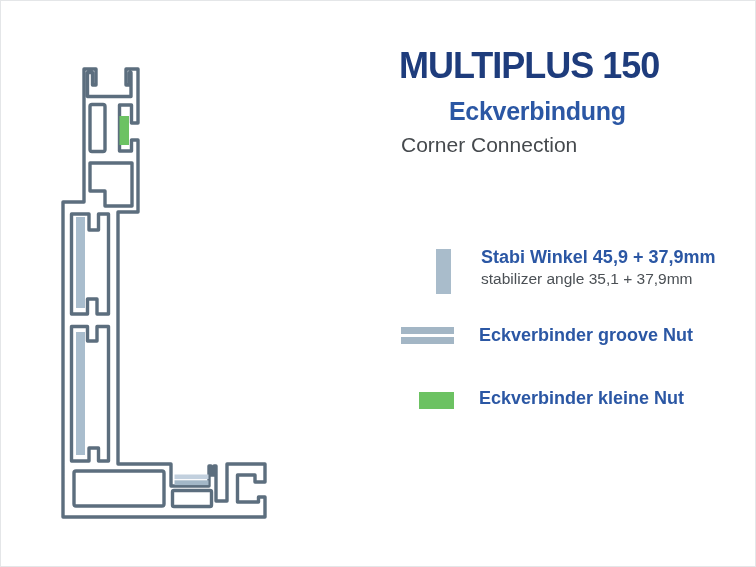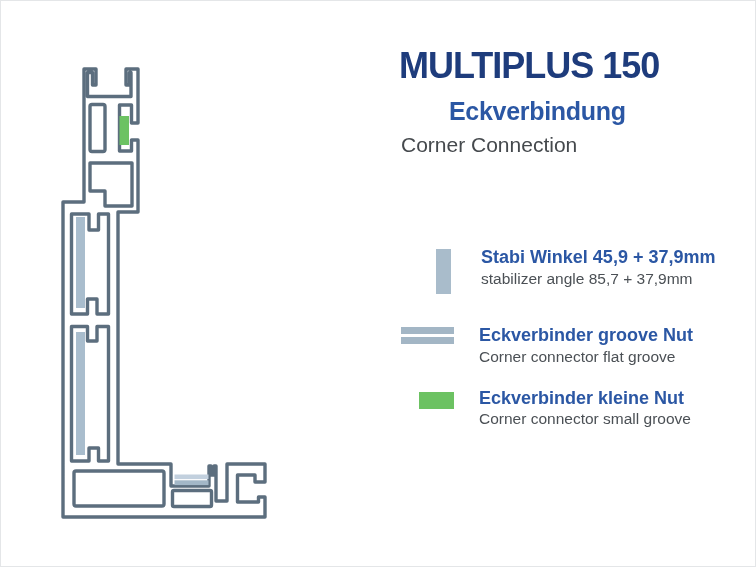--- a/index.html
+++ b/index.html
@@ -73,26 +73,24 @@
 
     <rect x="118.5" y="115" width="9.5" height="29" fill="#6cc262"></rect>
   </svg>
 
   <div class="txt" id="product-title">MULTIPLUS 150</div>
   <div class="txt" id="subtitle-de">Eckverbindung</div>
   <div class="txt" id="subtitle-en">Corner Connection</div>
 
   <div class="swatch" id="swatch-stabilizer"></div>
   <div class="txt legend-label-de" id="legend-de-1">Stabi Winkel 45,9 + 37,9mm</div>
-  <div class="txt legend-label-en" id="legend-en-1">stabilizer angle 85,7 + 37,9mm</div>
+  <div class="txt legend-label-en" id="legend-en-1">stabilizer angle 35,1 + 37,9mm</div>
 
   <div class="swatch" id="swatch-flat-groove">
     <div class="bar"></div>
     <div class="bar"></div>
   </div>
   <div class="txt legend-label-de" id="legend-de-2">Eckverbinder groove Nut</div>
-  <div class="txt legend-label-en" id="legend-en-2">Corner connector flat groove</div>
 
   <div class="swatch" id="swatch-small-groove"></div>
   <div class="txt legend-label-de" id="legend-de-3">Eckverbinder kleine Nut</div>
-  <div class="txt legend-label-en" id="legend-en-3">Corner connector small groove</div>
 
 </div>
 
 </body></html>

